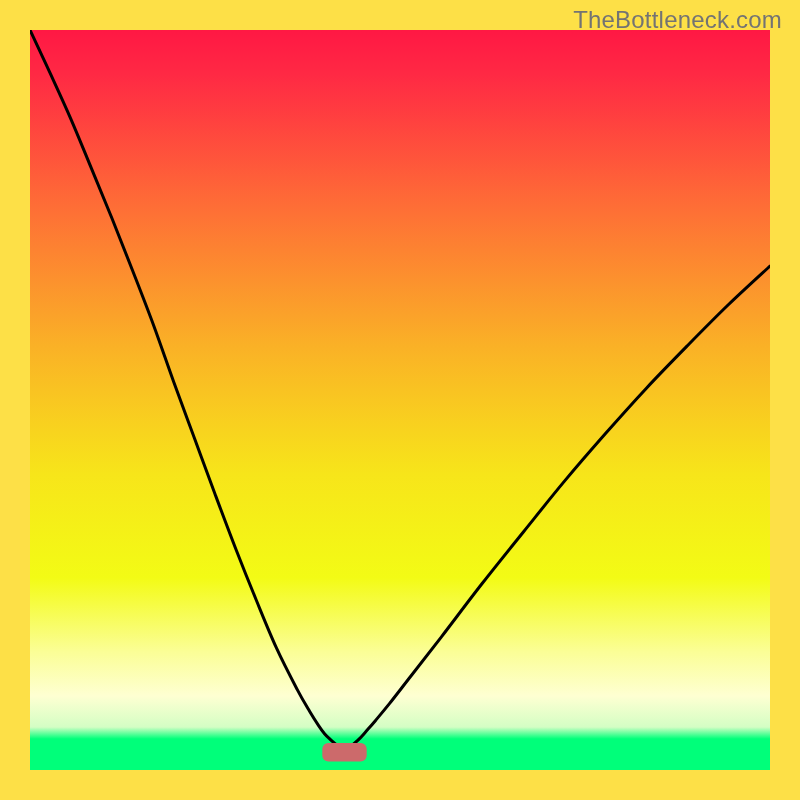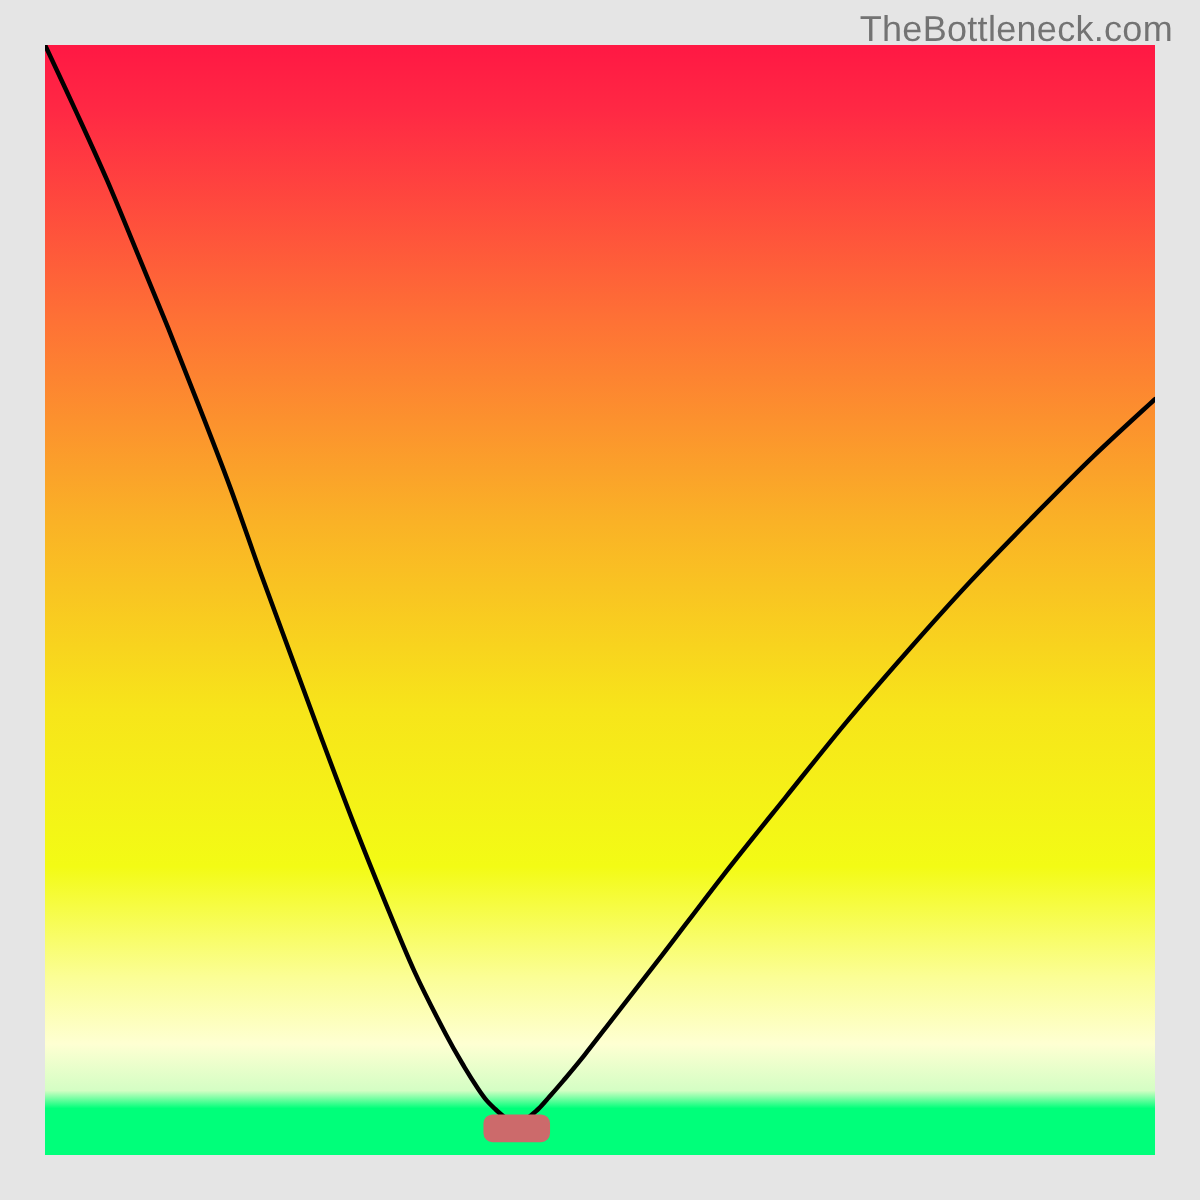--- a/index.html
+++ b/index.html
@@ -10,21 +10,21 @@
     overflow: hidden;
     background: #000;
     font-family: Arial, Helvetica, sans-serif;
   }
   .frame {
     position: absolute;
     left: 0;
     top: 0;
     width: 800px;
     height: 800px;
-    background: #e5e5e5;
+    background: #fde047;
   }
   .plot {
     position: absolute;
     left: 30px;
     top: 30px;
     width: 740px;
     height: 740px;
   }
   .watermark {
     position: absolute;

